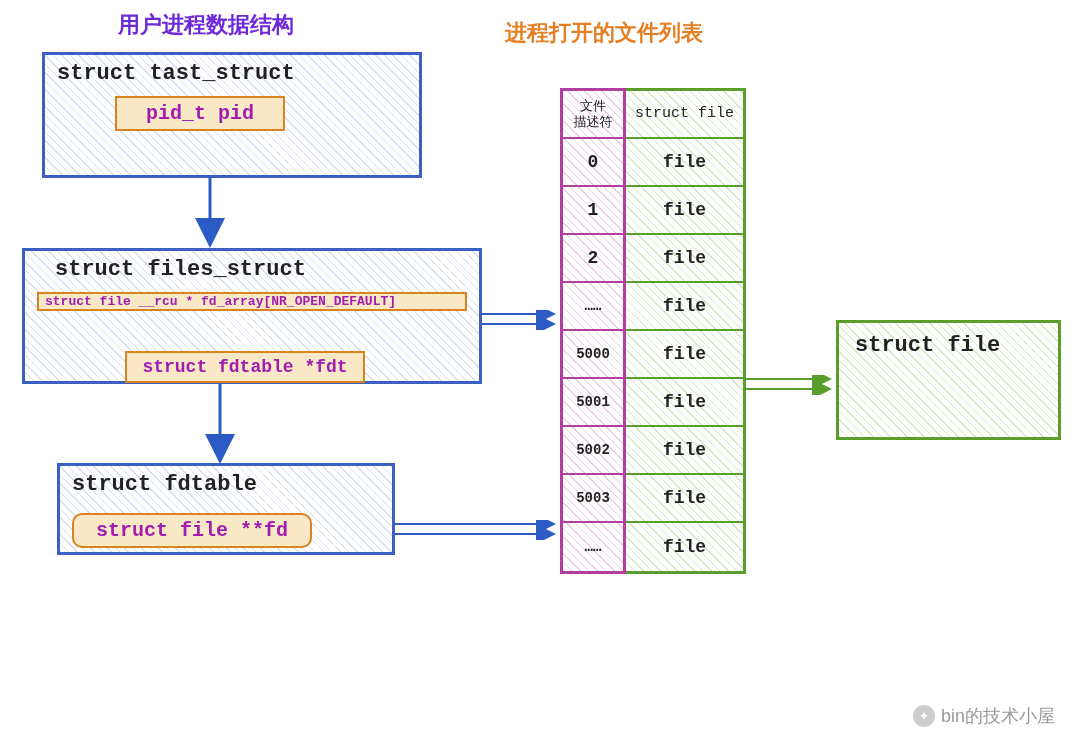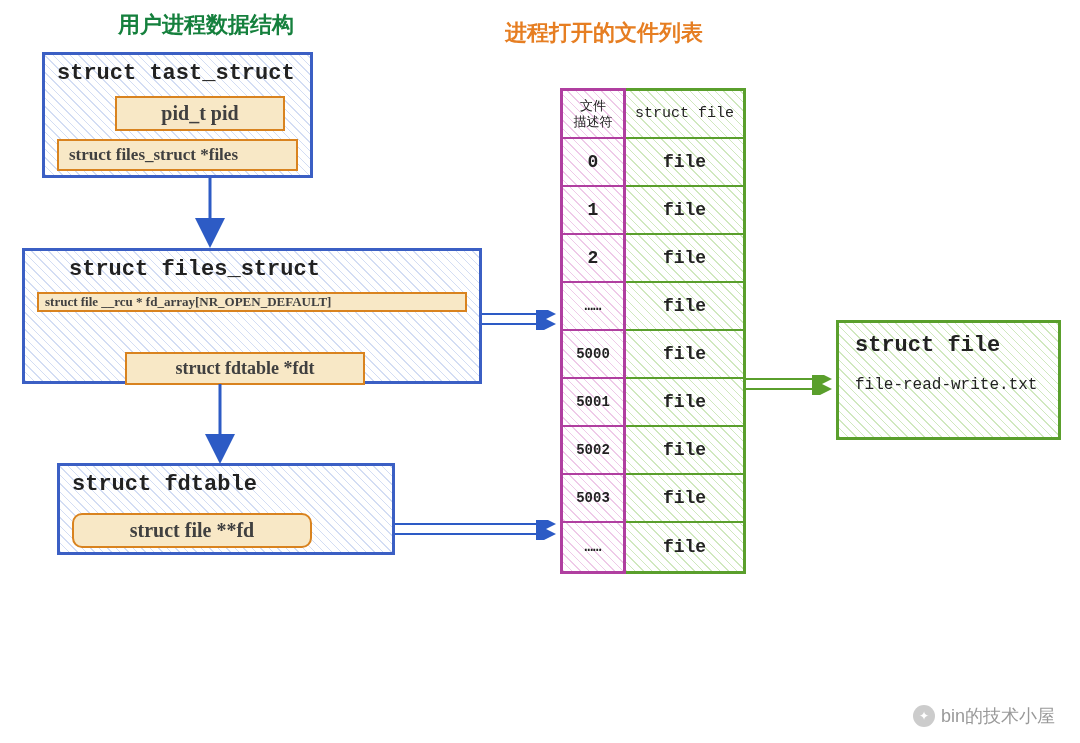--- a/index.html
+++ b/index.html
@@ -6,45 +6,45 @@
   body {
     margin: 0;
     padding: 20px;
     font-family: "Comic Sans MS", "Segoe Script", cursive, sans-serif;
     background: #ffffff;
     width: 1080px;
     height: 743px;
     position: relative;
   }
   .title-blue {
-    color: #15803d;
+    color: #6d28d9;
     font-size: 22px;
     font-weight: bold;
     position: absolute;
   }
   .title-orange {
     color: #e67e22;
     font-size: 22px;
     font-weight: bold;
     position: absolute;
   }
   .hatched-box {
     position: absolute;
     border: 3px solid #3b5fc4;
     background-color: #ffffff;
     background-image: repeating-linear-gradient(45deg, rgba(80,120,210,0.25) 0, rgba(80,120,210,0.25) 1px, transparent 1px, transparent 6px);
   }
   .orange-field {
     border: 2px solid #d9831f;
     background-color: #f8e8c6;
-    font-family: Liberation Serif, serif;
+    font-family: Liberation Mono, monospace;
     font-weight: bold;
     padding: 4px 10px;
     margin: 8px 12px;
-    color: #404040;
+    color: #a21caf;
   }
   .box-label {
     font-family: "Courier New", monospace;
     font-weight: bold;
     color: #222;
     padding: 6px 12px 2px 12px;
   }
   .table-wrap {
     position: absolute;
     display: flex;
@@ -103,37 +103,36 @@
     display:flex;align-items:center;justify-content:center;
     font-size:12px;color:#fff;
   }
 </style>
 </head>
 <body>
 
 <div class="title-blue" style="left:118px; top:10px;">用户进程数据结构</div>
 <div class="title-orange" style="left:505px; top:18px;">进程打开的文件列表</div>
 
-<div class="hatched-box" style="left:42px; top:52px; width:271px; height:126px;">
+<div class="hatched-box" style="left:42px; top:52px; width:380px; height:126px;">
   <div class="box-label" style="font-size:22px;">struct   tast_struct</div>
   <div class="orange-field" style="width:170px; margin-left:70px; font-size:20px; text-align:center;">pid_t   pid</div>
-  <div class="orange-field" style="font-size:17px;">struct   files_struct *files</div>
 </div>
 
 <svg class="arrow" style="left:195px; top:178px;" width="30" height="70">
   <defs>
       <marker id="ah1" markerWidth="10" markerHeight="10" refX="5" refY="5" orient="auto">
         <path d="M0,0 L10,5 L0,10 z" fill="#2d5bc5"></path>
       </marker>
     </defs>
   <line x1="15" y1="0" x2="15" y2="55" stroke="#2d5bc5" stroke-width="3" marker-end="url(#ah1)"></line>
 </svg>
 
 <div class="hatched-box" style="left:22px; top:248px; width:460px; height:136px;">
-  <div class="box-label" style="font-size:22px; padding-left:44px;">struct files_struct</div>
+  <div class="box-label" style="font-size:22px; padding-left:30px;">struct files_struct</div>
   <div class="orange-field" style="font-size:13px; padding:0 6px;">struct file __rcu * fd_array[NR_OPEN_DEFAULT]</div>
   <div class="orange-field" style="font-size:18px; width:240px; margin-left:100px; text-align:center;margin-top:40px;">struct fdtable *fdt</div>
 </div>
 
 <svg class="arrow" style="left:482px; top:310px;" width="78" height="20">
   <defs>
       <marker id="ah2" markerWidth="10" markerHeight="10" refX="8" refY="5" orient="auto">
         <path d="M0,0 L10,5 L0,10 z" fill="#2d5bc5"></path>
       </marker>
     </defs>
@@ -188,19 +187,18 @@
       <marker id="ahg" markerWidth="10" markerHeight="10" refX="8" refY="5" orient="auto">
         <path d="M0,0 L10,5 L0,10 z" fill="#5a9f2c"></path>
       </marker>
     </defs>
   <line x1="0" y1="4" x2="82" y2="4" stroke="#5a9f2c" stroke-width="2" marker-end="url(#ahg)"></line>
   <line x1="0" y1="14" x2="82" y2="14" stroke="#5a9f2c" stroke-width="2" marker-end="url(#ahg)"></line>
 </svg>
 
 <div class="green-box" style="left:836px; top:320px; width:225px; height:120px;">
   <div style="font-size:22px; font-weight:bold; margin-bottom:18px;">struct file</div>
-  <div style="font-size:16px;">file-read-write.txt</div>
 </div>
 
 <div class="watermark">
   <span class="wm-icon">✦</span>
   <span>bin的技术小屋</span>
 </div>
 
 </body></html>

